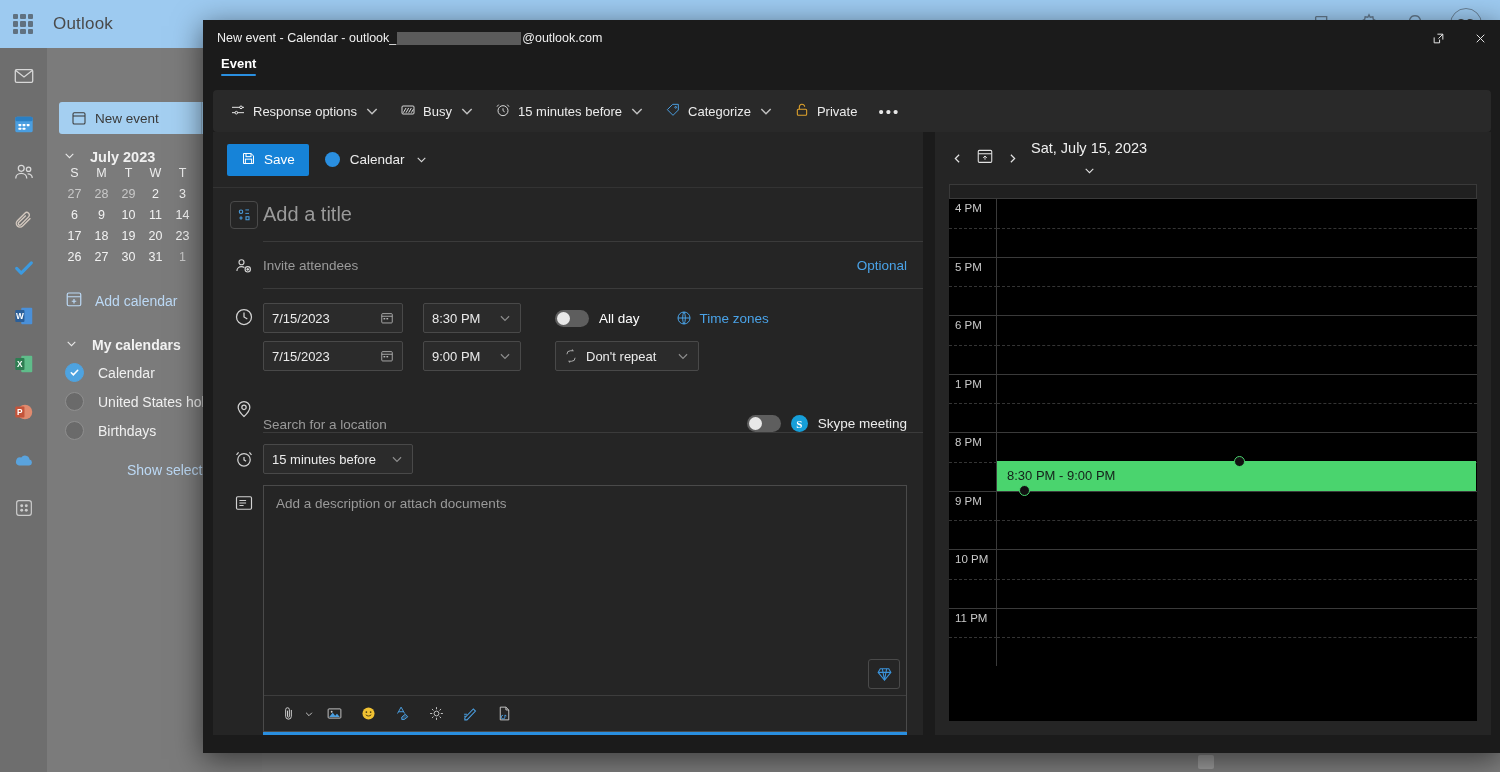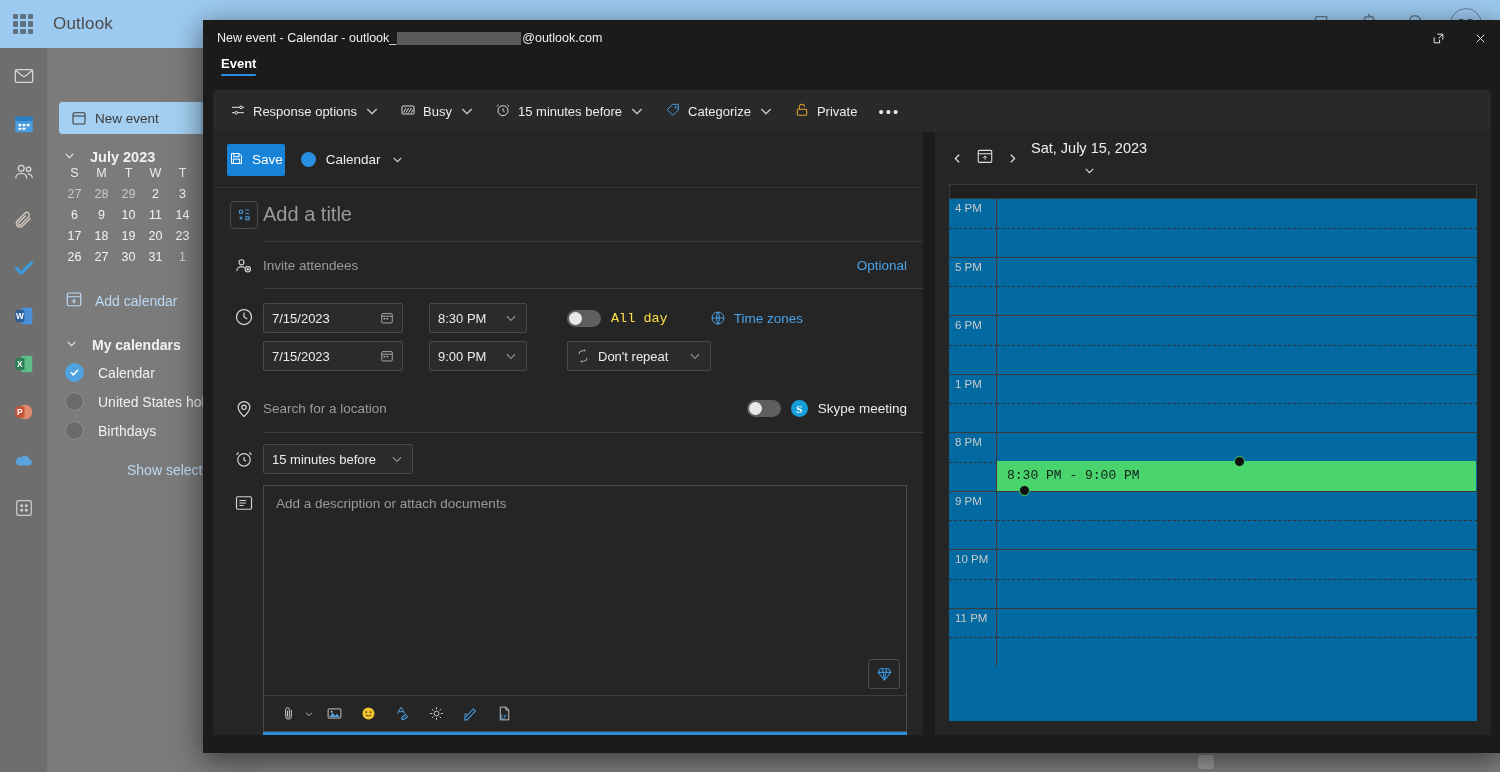--- a/index.html
+++ b/index.html
@@ -141,21 +141,21 @@
   .rb-dots { letter-spacing: 2px; font-size: 15px; color: #e6e6e6; padding: 0 10px; }
   .ribbon-collapse { position: absolute; right: -22px; bottom: -10px; color: #d6d6d6; }
 
   .dlg-body { flex: 1; display: flex; padding: 0 10px 10px 10px; gap: 12px; overflow: hidden; }
 
   
   .form-pane { width: 710px; background: #252525; display: flex; flex-direction: column; flex: none; }
   .form-top { height: 56px; display: flex; align-items: center; padding-left: 14px; gap: 16px; border-bottom: 1px solid #333; }
   .save-btn {
     height: 32px; background: #1683d8; color: #fff; font-size: 13.5px;
-    display: flex; align-items: center; gap: 8px; padding: 0 2px; border-radius: 2px;
+    display: flex; align-items: center; gap: 8px; padding: 0 14px; border-radius: 2px;
   }
   .save-btn svg { width: 15px; height: 15px; }
   .cal-picker { display: flex; align-items: center; gap: 10px; font-size: 13.5px; color: #ececec; }
   .cal-picker .cdot { width: 15px; height: 15px; border-radius: 50%; background: #2a8fe0; }
 
   .row { display: flex; align-items: center; padding-left: 12px; }
   .row-ico { width: 38px; flex: none; display: flex; align-items: center; justify-content: center; color: #d2d2d2; }
   .row-ico svg { width: 20px; height: 20px; }
   .row-body { flex: 1; display: flex; align-items: center; padding-right: 16px; }
   .uline { border-bottom: 1px solid #3b3b3b; }
@@ -166,33 +166,33 @@
     display: flex; align-items: center; justify-content: center;
   }
   .title-sq svg { width: 16px; height: 16px; }
   .title-input { font-size: 20px; color: #9a9a9a; }
 
   .attend-row { height: 47px; }
   .attend-input { font-size: 13.5px; color: #9a9a9a; }
   .optional { margin-left: auto; font-size: 13.5px; color: #4aa3e8; }
 
   .dt-block { padding: 10px 0 10px 0; }
-  .dt-line { display: flex; align-items: center; gap: 26px; padding-left: 50px; height: 38px; text-align: center; }
+  .dt-line { display: flex; align-items: center; gap: 20px; padding-left: 50px; height: 38px; text-align: center; }
   .fld {
     height: 30px; background: #2b2b2b; border: 1px solid #494949; border-radius: 2px;
     display: flex; align-items: center; font-size: 13px; color: #ebebeb; padding: 0 8px; gap: 6px;
   }
   .fld.date { width: 140px; justify-content: space-between; }
   .fld.time { width: 98px; justify-content: space-between; }
   .fld.repeat { width: 144px; gap: 8px; }
   .fld svg { width: 14px; height: 14px; opacity: .85; flex: none; }
 
   .toggle { width: 34px; height: 17px; border-radius: 9px; background: #5e5e5e; position: relative; flex: none; }
   .toggle .knob { position: absolute; left: 2px; top: 2px; width: 13px; height: 13px; border-radius: 50%; background: #e8e8e8; }
-  .tg-label { font-size: 13.5px; color: #fde047; font-family: Liberation Mono, monospace; }
+  .tg-label { font-size: 13.5px; color: #ffffff; }
   .tz-link { font-size: 13.5px; color: #4aa3e8; }
   .tz-wrap { display: flex; align-items: center; gap: 8px; margin-left: 16px; }
   .tz-wrap svg { width: 16px; height: 16px; color: #4aa3e8; }
 
   .loc-row { height: 48px; }
   .loc-input { font-size: 13.5px; color: #9a9a9a; }
   .skype-wrap { margin-left: auto; display: flex; align-items: center; gap: 10px; }
   .skype-logo {
     width: 17px; height: 17px; border-radius: 50%; background: #169fd9; color: #fff;
     font-size: 11px; font-weight: 700; display: flex; align-items: center; justify-content: center;
@@ -223,36 +223,36 @@
   .form-accent { height: 3px; background: #2a8fe0; margin: 0 16px 0 50px; }
 
   
   .cal-pane { flex: 1; background: #252525; display: flex; flex-direction: column; min-width: 0; }
   .cp-head { height: 52px; display: flex; align-items: center; gap: 12px; padding-left: 16px; flex: none; }
   .cp-nav { color: #e3e3e3; display: flex; align-items: center; }
   .cp-nav svg { width: 13px; height: 13px; }
   .cp-calico svg { width: 18px; height: 18px; color: #e3e3e3; }
   .cp-date { font-size: 14.5px; color: #f0f0f0; display: flex; align-items: center; gap: 8px; flex-direction: column; }
   .cp-allday { height: 14px; margin: 0 14px; border: 1px solid #3a3a3a; border-bottom: none; background: #202020; flex: none; }
-  .cp-grid { flex: 1; margin: 0 14px 14px 14px; position: relative; overflow: hidden; background: #0369a1; }
+  .cp-grid { flex: 1; margin: 0 14px 14px 14px; position: relative; overflow: hidden; background: #000000; }
   .hour-row { height: 58.5px; position: relative; border-top: 1px solid #3a3a3a; display: flex; }
   .hour-lbl { width: 48px; flex: none; font-size: 11.5px; color: #cacaca; padding: 3px 0 0 6px; border-right: 1px solid #3a3a3a; }
   .hour-cell { flex: 1; position: relative; }
   .hour-cell::after {
     content: ""; position: absolute; left: 0; right: 0; top: 50%;
     border-top: 1px dashed #343434;
   }
   .hour-lbl::after {
     content: ""; position: absolute; left: 0; width: 48px; top: 50%;
     border-top: 1px dashed #343434;
   }
   .evt {
     position: absolute; left: 48px; right: 1px;
     background: #4ad46e; color: #14201a; font-size: 13px;
-    display: flex; align-items: center; padding-left: 10px; font-family: Liberation Mono, monospace;
+    display: flex; align-items: center; padding-left: 10px;
   }
   .handle { position: absolute; width: 11px; height: 11px; border-radius: 50%; background: #111; border: 1.5px solid #4ad46e; }
 
   .dlg-footer { height: 8px; background: #1b1b1b; flex: none; }
 </style>
 </head>
 <body>
 
 <div id="app-root">
 
@@ -729,21 +729,21 @@
         </div>
       </div>
 
       <div class="row loc-row">
         <div class="row-ico">
           <svg viewBox="0 0 24 24" fill="none" stroke="#d2d2d2" stroke-width="1.5">
               <path d="M12 21s7-6.3 7-11a7 7 0 1 0-14 0c0 4.7 7 11 7 11z"></path>
               <circle cx="12" cy="10" r="2.6"></circle>
             </svg>
         </div>
-        <div class="row-body uline" style="height:100%;align-items:center;">
+        <div class="row-body uline" style="height:100%;align-items:flex-end;">
           <span class="loc-input">Search for a location</span>
           <span class="skype-wrap">
             <span class="toggle">
                 <span class="knob"></span>
               </span>
             <span class="skype-logo">S</span>
             <span class="skype-label">Skype meeting</span>
           </span>
         </div>
       </div>

